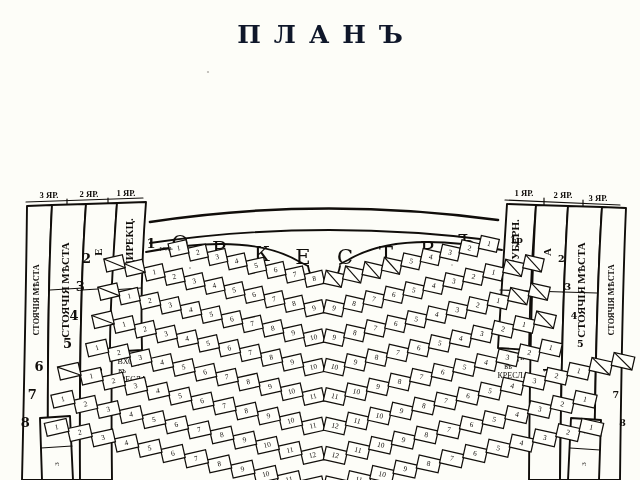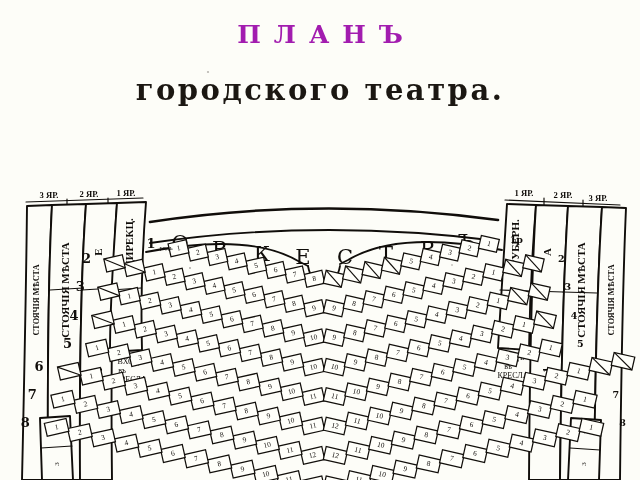--- a/index.html
+++ b/index.html
@@ -31,21 +31,21 @@
     width: 640px;
     text-align: center;
     pointer-events: none;
   }
   .title-main {
     margin-top: 20px;
     font-size: 25px;
     letter-spacing: 13px;
     font-weight: 700;
     text-indent: 13px;
-    color: #a21caf;
+    color: #0f172a;
     font-family: "DejaVu Serif", serif;
   }
   .title-sub {
     margin-top: 24px;
     font-size: 29px;
     letter-spacing: 2.5px;
     font-weight: 700;
     color: #1b1712;
     font-family: "DejaVu Serif", serif;
   }
@@ -158,21 +158,20 @@
   }
   .speck { fill: #3a342c; }
 </style>
 </head>
 <body>
 
 <div id="plan-root">
 
   <div class="title-block">
     <div class="title-main">ПЛАНЪ</div>
-    <div class="title-sub">городского театра.</div>
   </div>
 
   <svg id="plan-svg" width="640" height="480" viewBox="0 0 640 480">
 
     <g>
       <circle class="speck" cx="208" cy="72" r="1.1" opacity="0.35"></circle>
       <circle class="speck" cx="452" cy="265" r="0.9" opacity="0.3"></circle>
       <circle class="speck" cx="300" cy="413" r="0.9" opacity="0.3"></circle>
       <circle class="speck" cx="190" cy="268" r="1.0" opacity="0.4"></circle>
     </g>

